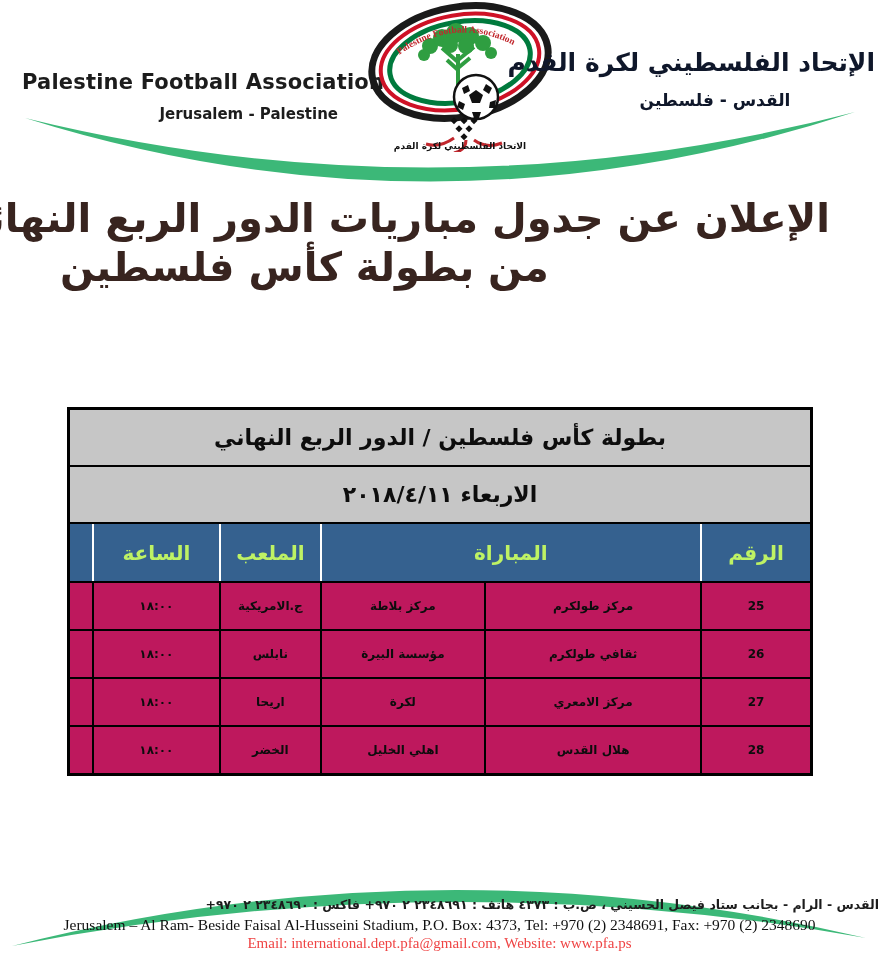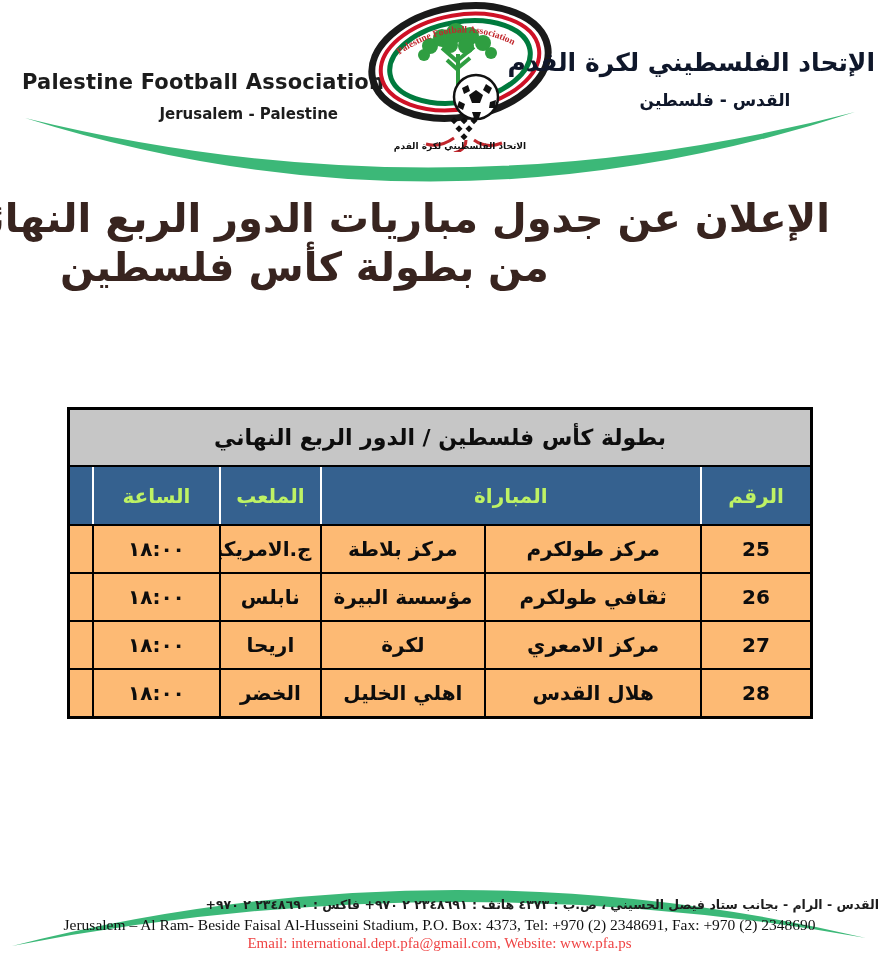--- a/index.html
+++ b/index.html
@@ -46,21 +46,21 @@
   }
   .row-gray td {
     background:#c6c6c6; height:39px;
     font-weight:bold; font-size:22px; color:#0d0d0d;
   }
   .row-head th {
     background:#35618f; color:#bef264; height:41px; font-size:20px; font-weight:bold;
     border-left:2px solid #fff; border-right:2px solid #fff;
     border-top:2px solid #000; border-bottom:2px solid #000;
   }
-  .row-data td { height:30px; background:#fdba74; font-weight:bold; font-size:20px; color:#0d0d0d; }
+  .row-data td { height:30px; background:#be185d; font-weight:bold; font-size:12px; color:#0d0d0d; }
   .cell-num  { color:#17375d; font-size:20px; }
 
   
   .footer-ar {
     left:0; top:897px; width:879px; text-align:right; direction:rtl;
     font-size:12.5px; font-weight:bold; color:#1c1c1c; z-index:2;
   }
   .footer-en {
     left:0; top:916px; width:879px; text-align:center;
     font-family:"Liberation Serif", serif; font-size:15.5px; color:#111; z-index:2;
@@ -148,20 +148,23 @@
       <col style="width:215px">
       <col style="width:164px">
     <col style="width:100px">
       <col style="width:127px">
       <col style="width:24px">
   </colgroup>
   <tbody>
       <tr class="row-gray">
     <td colspan="6">بطولة كأس فلسطين / الدور الربع النهاني</td>
   </tr>
+  <tr class="row-gray">
+    <td colspan="6">الاربعاء ٢٠١٨/٤/١١</td>
+  </tr>
   <tr class="row-head">
     <th>الرقم</th>
     <th colspan="2">المباراة</th>
     <th>الملعب</th>
     <th>الساعة</th>
     <th></th>
   </tr>
   <tr class="row-data">
     <td class="cell-num">25</td>
     <td>مركز طولكرم</td>

